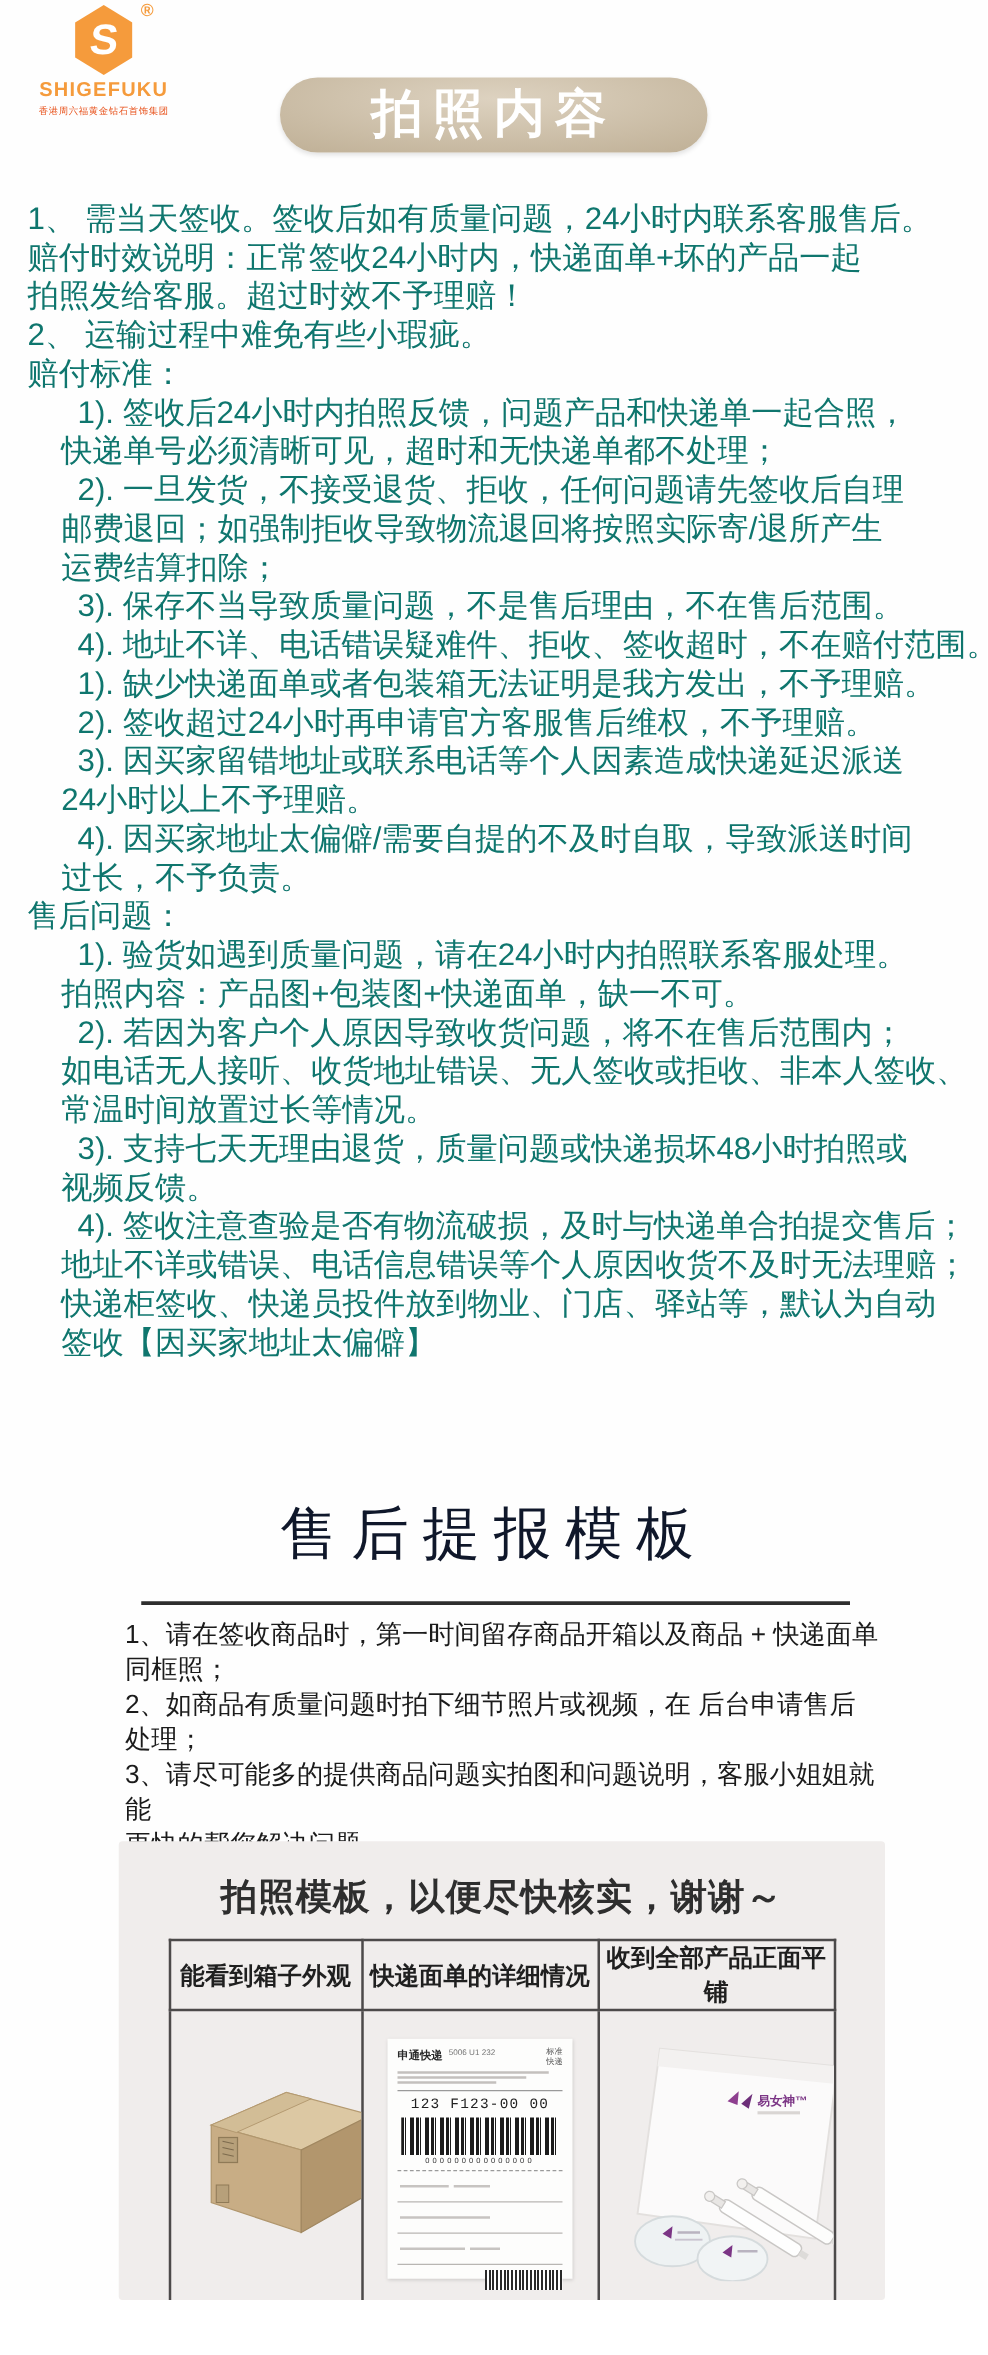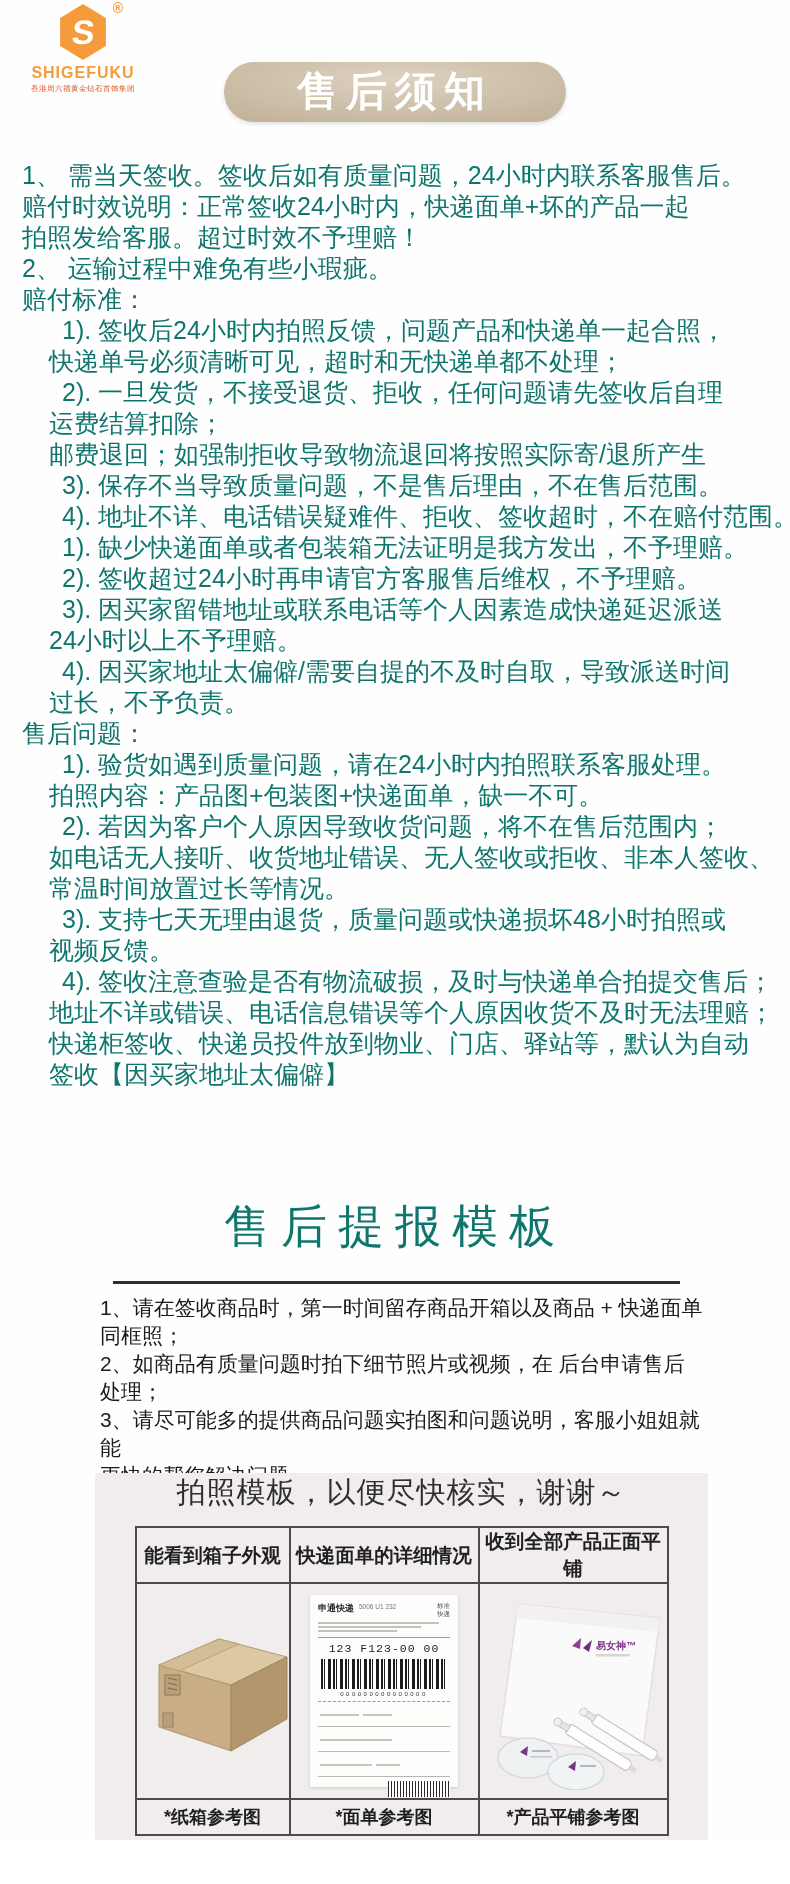--- a/index.html
+++ b/index.html
@@ -27,36 +27,36 @@
   .banner-sub { margin-top:12px; font-size:21px; color:#555555; font-weight:700; letter-spacing:1px; }
 
   
   .notice { position:absolute; top:160px; left:22px; width:756px; }
   .notice p { font-size:25px; line-height:31px; color:#0f766e; font-weight:500; white-space:nowrap; }
   .notice p.l1 { padding-left:27px; }
   .notice p.l2 { padding-left:40px; }
 
   
   .tpl-title { position:absolute; top:1196px; left:0; width:100%; text-align:center;
-               font-size:46px; font-weight:400; color:#0f766e; letter-spacing:11px; }
+               font-size:46px; font-weight:400; color:#0f172a; letter-spacing:11px; }
   .tpl-rule { position:absolute; top:1281px; left:113px; width:567px; height:0;
               border-top:3px solid #2e2e2e; }
   .steps { position:absolute; top:1294px; left:100px; width:606px; }
   .steps p { font-size:21px; line-height:28px; color:#1b1b1b; font-weight:500; }
 
   
   .photo-card { position:absolute; top:1473px; left:95px; width:613px; height:367px;
                 background:#f0edec; border-radius:3px; }
-  .photo-title { text-align:center; font-size:29px; font-weight:400;
+  .photo-title { text-align:center; padding-top:25px; font-size:29px; font-weight:700;
                  color:#2e2e2e; letter-spacing:1px; }
   table.photos { margin:13px auto 0; border-collapse:collapse; width:532px; table-layout:fixed; }
   table.photos col.c1 { width:154px; } table.photos col.c2 { width:189px; } table.photos col.c3 { width:189px; }
   table.photos th, table.photos td { border:2px solid #4c4a4a; }
   table.photos th { height:36px; font-size:19.5px; font-weight:700; color:#1f1f1f; padding:0 2px; }
-  td.img-cell { height:206px; text-align:center; vertical-align:middle; padding:4px; overflow:hidden; }
+  td.img-cell { height:206px; text-align:center; vertical-align:middle; padding:14px; overflow:hidden; }
   td.cap-cell { height:36px; text-align:center; font-size:18px; font-weight:700; color:#1f1f1f; }
 
   
   .waybill { width:148px; height:192px; background:#fdfdfc; margin:0 auto; padding:7px 8px 6px;
              box-shadow:0 1px 3px rgba(0,0,0,0.15); text-align:left; position:relative; }
   .wb-top { display:flex; align-items:flex-start; }
   .wb-brand { font-size:9px; font-weight:700; color:#2a2a2a; }
   .wb-code { font-size:6.5px; color:#777; margin-left:5px; margin-top:1px; }
   .wb-service { margin-left:auto; font-size:6.5px; color:#555; text-align:right; line-height:1.3; white-space:pre-line; }
   .wb-lines { margin-top:3px; }
@@ -84,34 +84,34 @@
       <div class="hex">
         <span>S</span>
       </div>
       <div class="reg">®</div>
     </div>
     <div class="brand-name">SHIGEFUKU</div>
     <div class="brand-sub">香港周六福黄金钻石首饰集团</div>
   </div>
 
   <div class="banner">
-    <div class="pill">售后须知</div>
+    <div class="pill">拍照内容</div>
   </div>
 
   <div class="notice">
     <p class="l0">1、 需当天签收。签收后如有质量问题，24小时内联系客服售后。</p>
     <p class="l0">赔付时效说明：正常签收24小时内，快递面单+坏的产品一起</p>
     <p class="l0">拍照发给客服。超过时效不予理赔！</p>
     <p class="l0">2、 运输过程中难免有些小瑕疵。</p>
     <p class="l0">赔付标准：</p>
     <p class="l2">1). 签收后24小时内拍照反馈，问题产品和快递单一起合照，</p>
     <p class="l1">快递单号必须清晰可见，超时和无快递单都不处理；</p>
     <p class="l2">2). 一旦发货，不接受退货、拒收，任何问题请先签收后自理</p>
+    <p class="l1">邮费退回；如强制拒收导致物流退回将按照实际寄/退所产生</p>
     <p class="l1">运费结算扣除；</p>
-    <p class="l1">邮费退回；如强制拒收导致物流退回将按照实际寄/退所产生</p>
     <p class="l2">3). 保存不当导致质量问题，不是售后理由，不在售后范围。</p>
     <p class="l2">4). 地址不详、电话错误疑难件、拒收、签收超时，不在赔付范围。</p>
     <p class="l2">1). 缺少快递面单或者包装箱无法证明是我方发出，不予理赔。</p>
     <p class="l2">2). 签收超过24小时再申请官方客服售后维权，不予理赔。</p>
     <p class="l2">3). 因买家留错地址或联系电话等个人因素造成快递延迟派送</p>
     <p class="l1">24小时以上不予理赔。</p>
     <p class="l2">4). 因买家地址太偏僻/需要自提的不及时自取，导致派送时间</p>
     <p class="l1">过长，不予负责。</p>
     <p class="l0">售后问题：</p>
     <p class="l2">1). 验货如遇到质量问题，请在24小时内拍照联系客服处理。</p>

